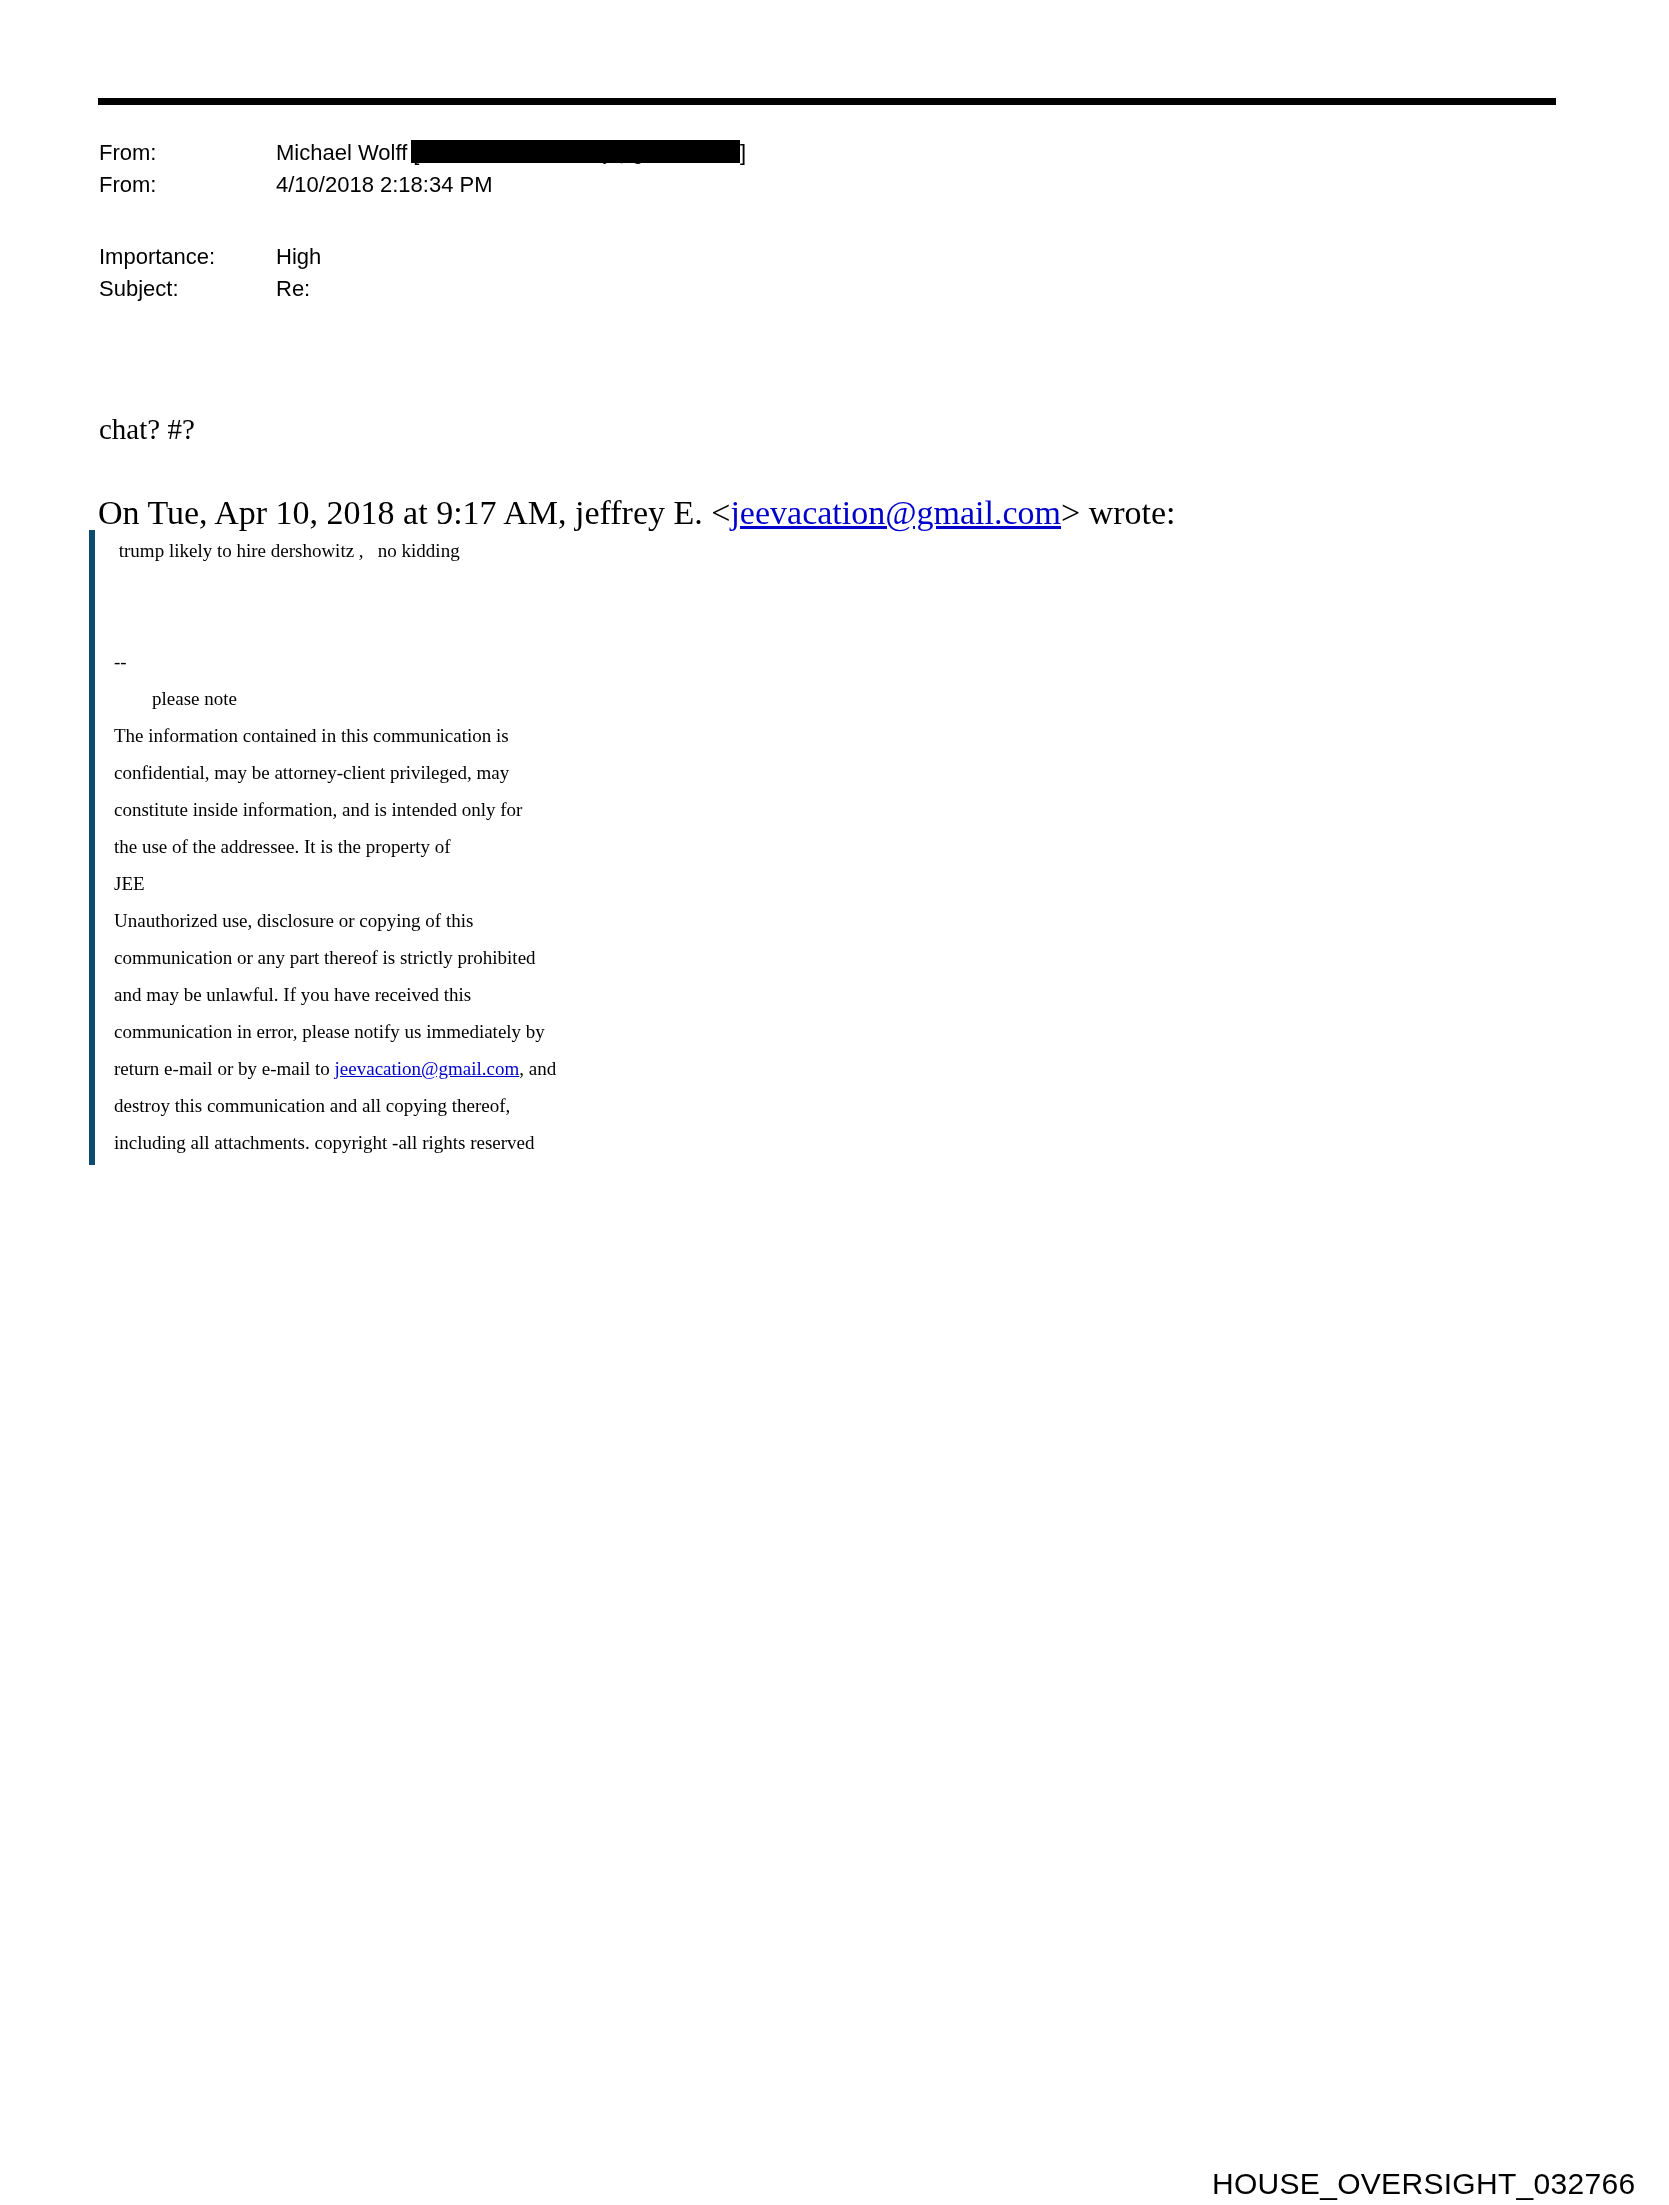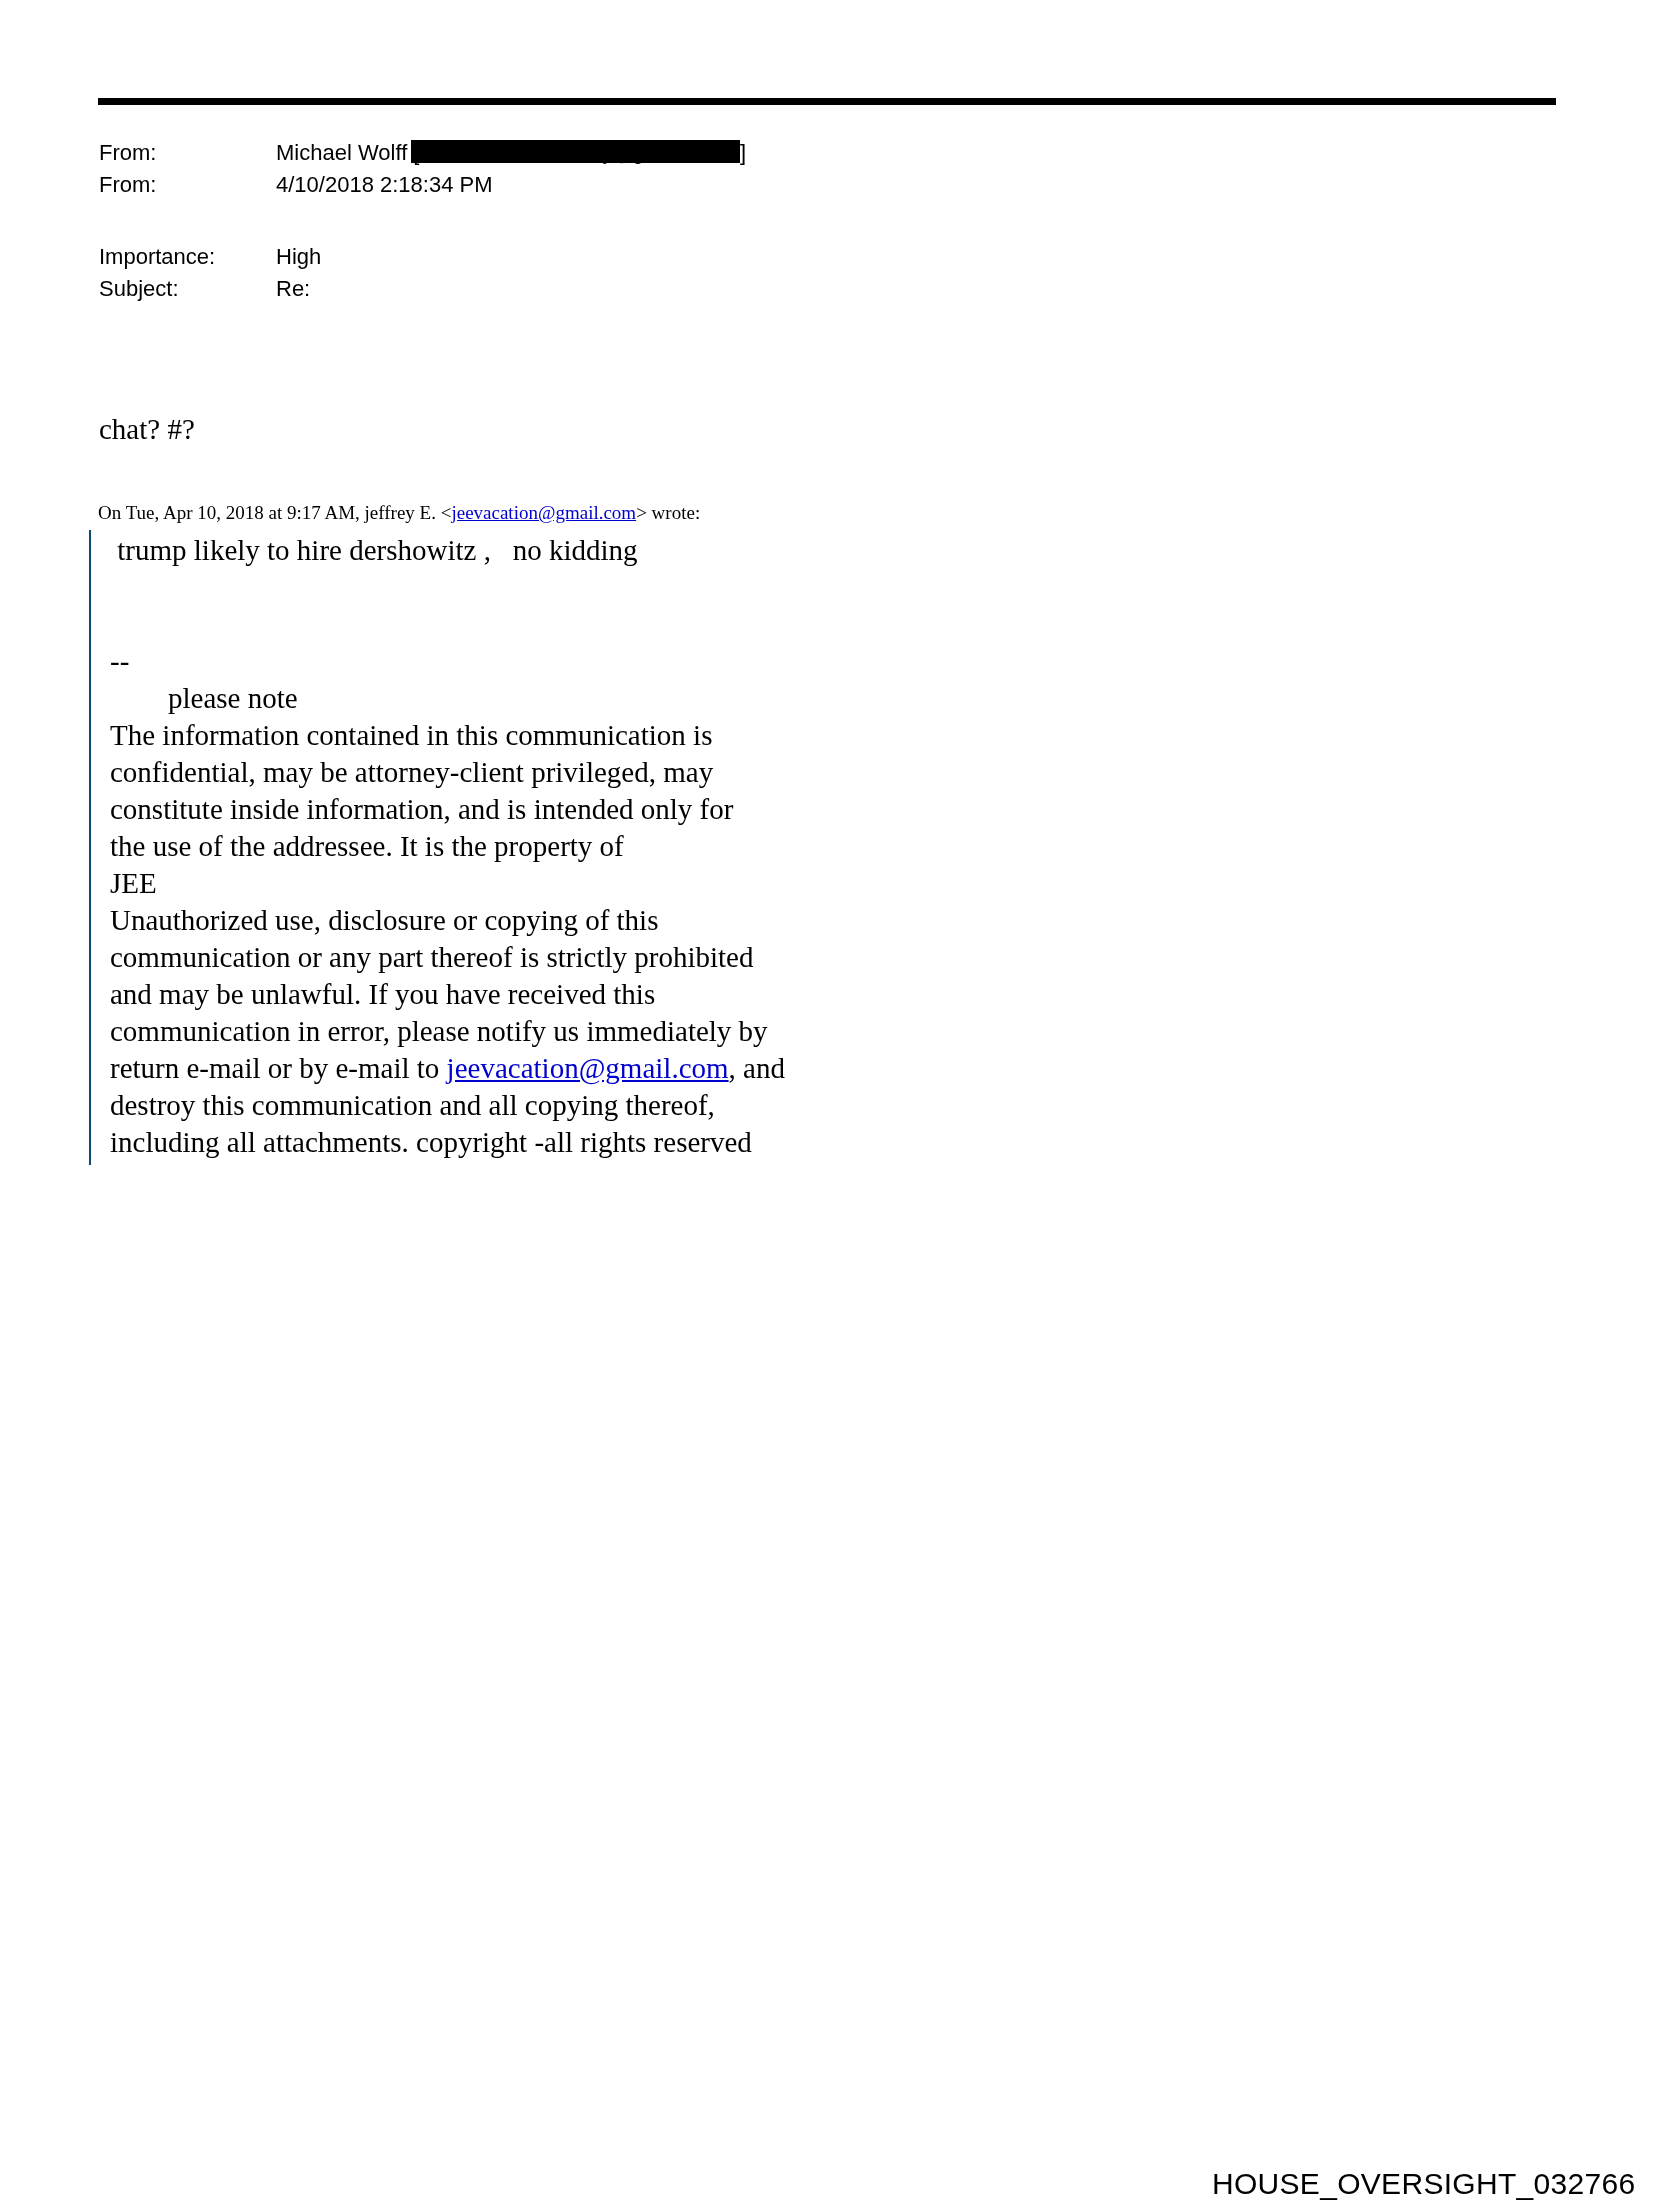--- a/index.html
+++ b/index.html
@@ -67,32 +67,32 @@
     left: 99px;
     top: 367px;
     font-size: 29px;
     line-height: 37px;
     white-space: pre-wrap;
   }
   .intro-line {
     position: absolute;
     left: 98px;
     top: 450px;
-    font-size: 19px;
+    font-size: 34px;
     line-height: 37px;
     white-space: nowrap;
   }
   .quote {
     position: absolute;
     left: 89px;
     top: 486px;
     width: 1074px;
-    border-left: 2px solid #0c4a6e;
+    border-left: 6px solid #0c4a6e;
     padding: 2px 0 3.9px 19px;
-    font-size: 29px;
+    font-size: 19px;
     line-height: 37px;
     white-space: pre-wrap;
   }
   a.email-link {
     color: #0000cc;
     text-decoration: underline;
     cursor: pointer;
   }
 
   

